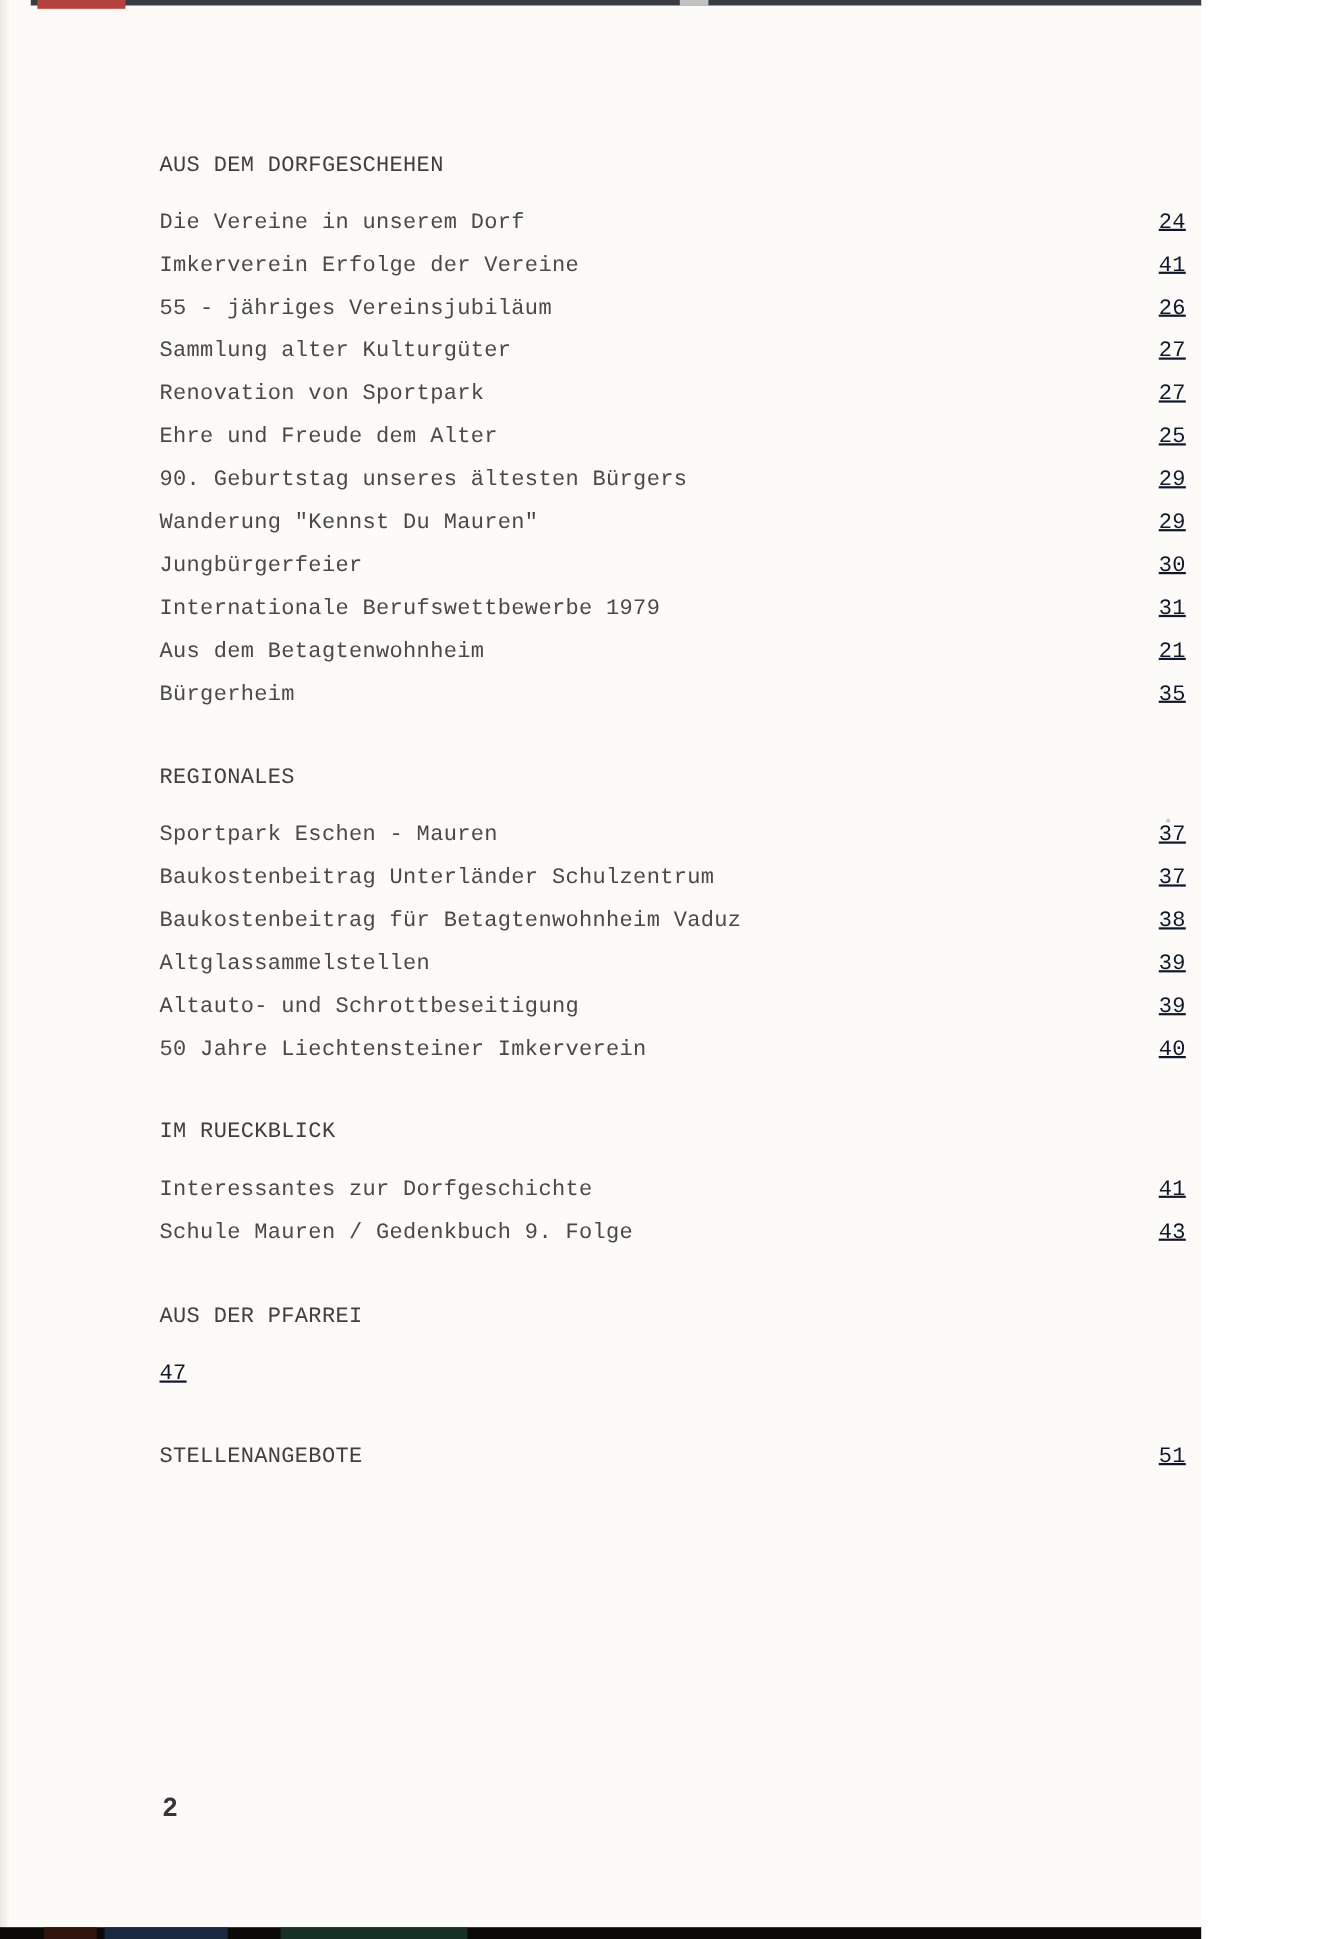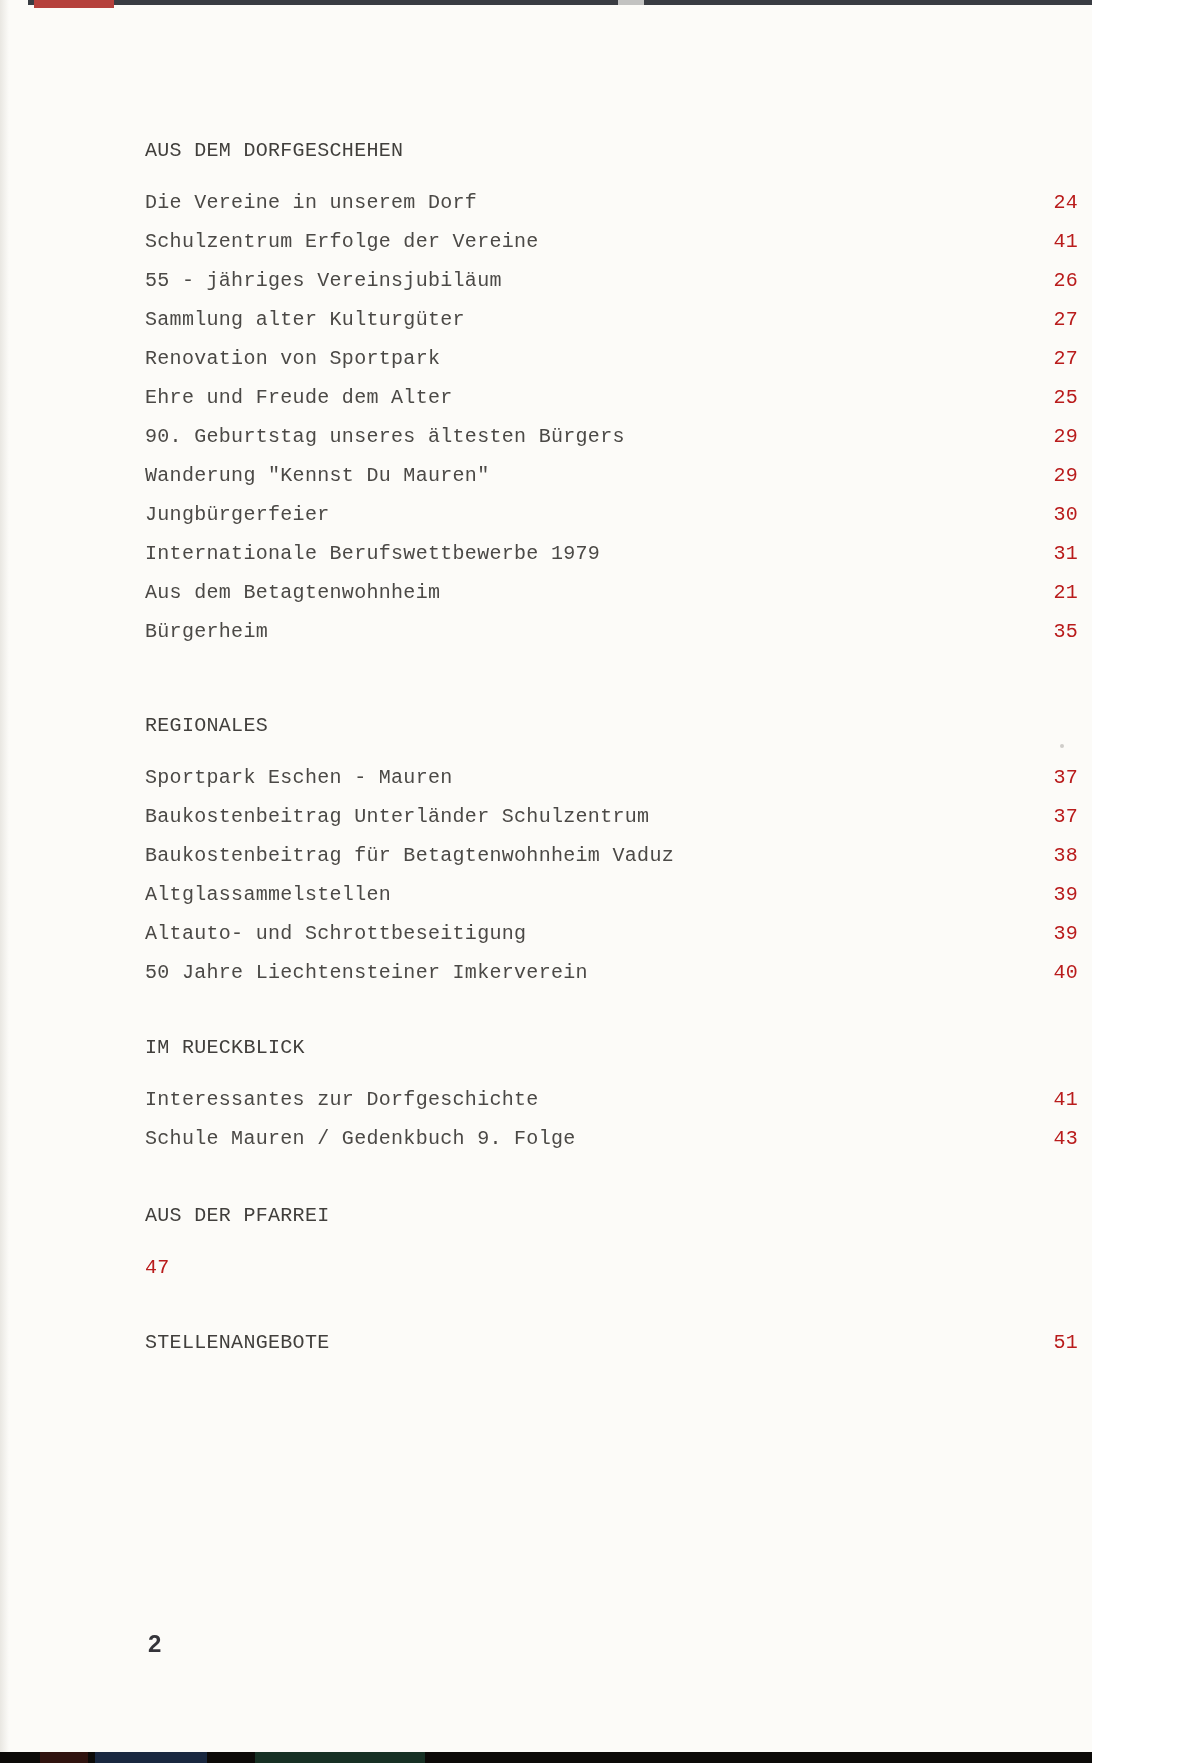--- a/index.html
+++ b/index.html
@@ -31,37 +31,37 @@
   .bb-red{left:40px;width:48px;background:#3a1512;opacity:.8;}
 
   
   .toc{
     position:absolute;
     left:145px;top:138px;
     width:933px;
     font-size:20px;
     letter-spacing:.3px;
   }
-  .toc-section.s1{margin-top:68px;text-align:right;}
+  .toc-section.s1{margin-top:50px;text-align:right;}
   .toc-section.s2{margin-top:49px;}
   .toc-section.s3{margin-top:51px;}
   .toc-section.s4{margin-top:49px;}
   .toc-header{
     line-height:26px;
     margin-bottom:26px;
     color:#413f3c;
     display:flex;justify-content:space-between;
   }
   .toc-row{
     display:flex;justify-content:space-between;
     line-height:26px;
     margin-bottom:13px;
   }
   .toc-label{white-space:pre;}
-  .toc-page{color:#b91c1c;}
+  .toc-page{color:#0f172a;text-decoration:underline;}
 
   
   .artifact-dot{
     position:absolute;left:1060px;top:744px;
     width:4px;height:4px;border-radius:50%;
     background:#8d8a84;opacity:.4;
   }
 
   
   .footer-page-number{
@@ -84,21 +84,21 @@
   <main class="toc">
       <section class="toc-section s0">
         <div class="toc-header">
           <span class="toc-label">AUS DEM DORFGESCHEHEN</span>
         </div>
         <div class="toc-row">
           <span class="toc-label">Die Vereine in unserem Dorf</span>
           <span class="toc-page">24</span>
         </div>
         <div class="toc-row">
-          <span class="toc-label">Schulzentrum Erfolge der Vereine</span>
+          <span class="toc-label">Imkerverein Erfolge der Vereine</span>
           <span class="toc-page">41</span>
         </div>
         <div class="toc-row">
           <span class="toc-label">55 - jähriges Vereinsjubiläum</span>
           <span class="toc-page">26</span>
         </div>
         <div class="toc-row">
           <span class="toc-label">Sammlung alter Kulturgüter</span>
           <span class="toc-page">27</span>
         </div>

